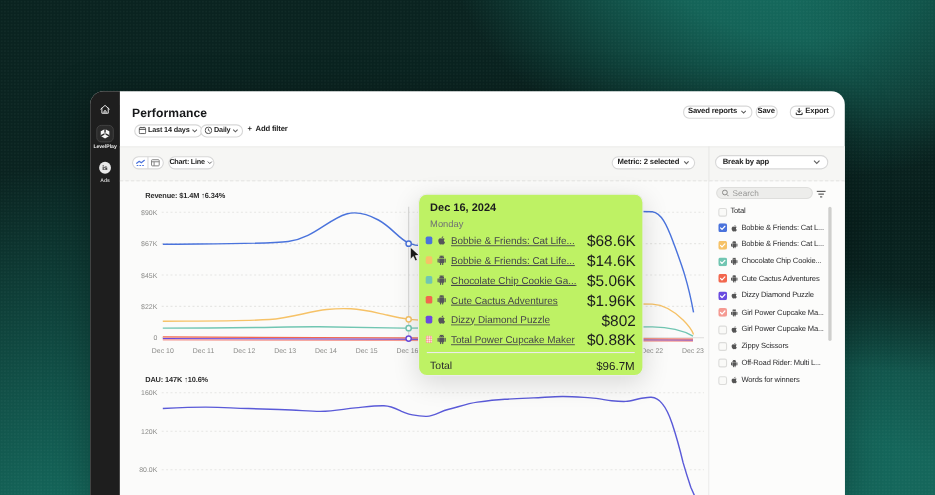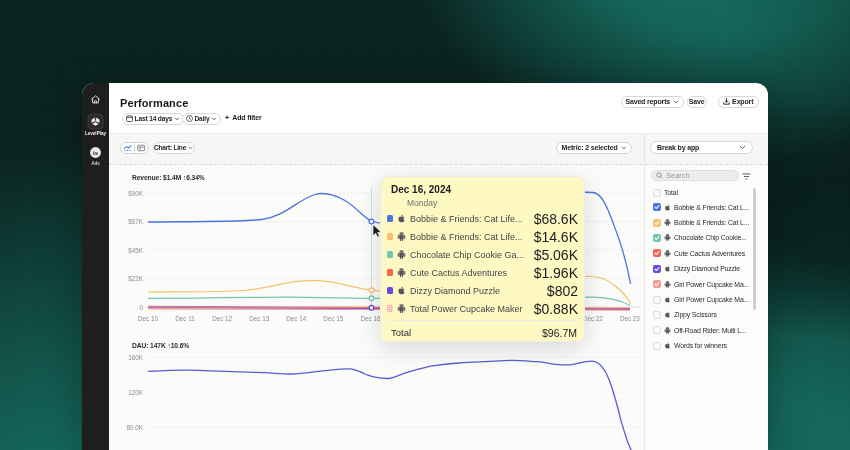--- a/index.html
+++ b/index.html
@@ -66,28 +66,28 @@
     font-size:7.5px; color:#9a9a98;
   }
   .prow { position:absolute; left:8px; height:15.4px; display:flex; align-items:center; gap:3px; font-size:6.9px; color:#2c2c2e; white-space:nowrap; letter-spacing:-0.15px; }
   .cb { width:8px; height:8px; border-radius:2px; border:1px solid #dcdcda; background:#fafaf8; flex:0 0 auto; position:relative; }
   .cb.on { border:none; }
   .cb.on svg { position:absolute; left:0; top:0; }
   .scrollbar { position:absolute; right:12px; top:23.5px; width:3px; height:122px; background:#cfcfcd; border-radius:2px; }
   
   .tooltip {
     position:absolute; left:380px; top:176px; width:205px; height:166px;
-    background:#fef9c3; border-radius:8px; border:1px solid #ececec;
+    background:#bef264; border-radius:8px; border:1px solid #ececec;
     box-shadow:0 6px 24px rgba(0,0,0,.14);
   }
   .tt-date { position:absolute; left:10px; top:7px; font-size:10px; font-weight:700; color:#1c1c1e; }
-  .tt-day { position:absolute; left:26px; top:21px; font-size:8.5px; color:#6f6f73; }
+  .tt-day { position:absolute; left:10px; top:21px; font-size:8.5px; color:#6f6f73; }
   .tt-row { position:absolute; left:5.5px; right:6px; height:18px; display:flex; align-items:center; gap:4px; }
   .tt-sq { width:6.5px; height:6.5px; border-radius:1.5px; flex:0 0 auto; }
-  .tt-name { font-size:9px; color:#45454a; flex:1 1 auto; white-space:nowrap; overflow:hidden; }
+  .tt-name { font-size:9px; color:#45454a; flex:1 1 auto; white-space:nowrap; overflow:hidden;text-decoration:underline; }
   .tt-val { font-size:14px; color:#1c1c1e;text-align:right; }
   .tt-divider { position:absolute; left:7px; right:7px; top:143px; height:1px; background:#ececec; }
   .tt-total { position:absolute; left:10px; top:150px; font-size:9.5px; color:#2a2a2e; }
   .tt-totalv { position:absolute; right:7px; top:149.5px; font-size:10.5px; font-weight:400; color:#1c1c1e; }
   svg { display:block; }
 </style>
 </head>
 <body>
 
 <div class="card">

